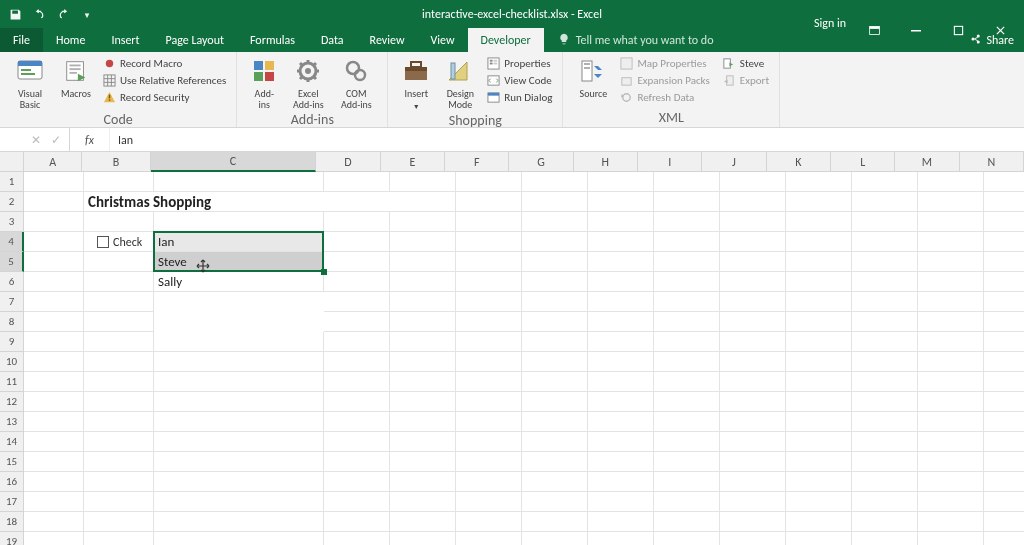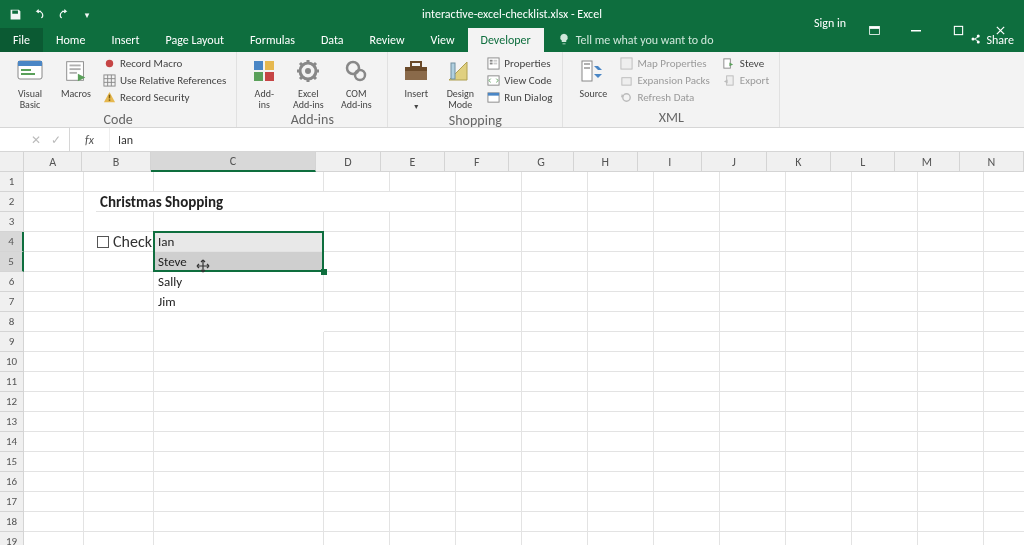--- a/index.html
+++ b/index.html
@@ -51,21 +51,21 @@
   .row-headers { position: absolute; left: 0; top: 20px; width: 24px; bottom: 0; }
   .row-header { width: 24px; height: 20px; background: #f0f0f0; border-right: 1px solid #d4d4d4; border-bottom: 1px solid #d4d4d4; display: flex; align-items: center; justify-content: center; font-size: 11px; color: #555; }
   .row-header.sel { background: #d8d8d8; border-right: 2px solid #0e6e3e; }
   .cells { position: absolute; left: 24px; top: 20px; right: 0; bottom: 0; }
   .cell { position: absolute; border-right: 1px solid #e3e3e3; border-bottom: 1px solid #e3e3e3; font-size: 13px; display: flex; align-items: center; padding: 0 4px; color: #222; background: #fff; }
   .cell.bold { font-weight: 700; font-size: 15px; }
   .cell.selected { background: #d0d0d0; }
   .sel-border { position: absolute; border: 2px solid #0e6e3e; pointer-events: none; }
   .sel-handle { position: absolute; width: 6px; height: 6px; background: #0e6e3e; pointer-events: none; }
 
-  .checkbox-ui { display: flex; align-items: center; gap: 4px; font-size: 16px; color: #333; margin-left: 9px; }
+  .checkbox-ui { display: flex; align-items: center; gap: 4px; font-size: 12px; color: #333; margin-left: 9px; }
   .checkbox-box { width: 12px; height: 12px; border: 1px solid #555; background: #fff; }
 
   .cursor-move { position: absolute; width: 14px; height: 14px; pointer-events: none; }
 </style>
 </head>
 <body>
 
 <div class="titlebar">
   <div class="left-controls">
     <span class="qat-icon">
@@ -420,21 +420,21 @@
       <div class="cell" id="cell-F1" style="left: 432px; top: 0px; width: 66px; height: 20px;"></div>
       <div class="cell" id="cell-G1" style="left: 498px; top: 0px; width: 66px; height: 20px;"></div>
       <div class="cell" id="cell-H1" style="left: 564px; top: 0px; width: 66px; height: 20px;"></div>
       <div class="cell" id="cell-I1" style="left: 630px; top: 0px; width: 66px; height: 20px;"></div>
       <div class="cell" id="cell-J1" style="left: 696px; top: 0px; width: 66px; height: 20px;"></div>
       <div class="cell" id="cell-K1" style="left: 762px; top: 0px; width: 66px; height: 20px;"></div>
       <div class="cell" id="cell-L1" style="left: 828px; top: 0px; width: 66px; height: 20px;"></div>
       <div class="cell" id="cell-M1" style="left: 894px; top: 0px; width: 66px; height: 20px;"></div>
       <div class="cell" id="cell-N1" style="left: 960px; top: 0px; width: 66px; height: 20px;"></div>
       <div class="cell" id="cell-A2" style="left: 0px; top: 20px; width: 60px; height: 20px;"></div>
-      <div class="cell bold" id="cell-B2" style="left: 72px; top: 20px; width: 306px; height: 20px; z-index: 2; border-right: none; text-align: center;">Christmas Shopping</div>
+      <div class="cell bold" id="cell-B2" style="left: 60px; top: 20px; width: 306px; height: 20px; z-index: 2; border-right: none; text-align: center;">Christmas Shopping</div>
       <div class="cell" id="cell-C2" style="left: 130px; top: 20px; width: 170px; height: 20px;"></div>
       <div class="cell" id="cell-D2" style="left: 300px; top: 20px; width: 66px; height: 20px;"></div>
       <div class="cell" id="cell-E2" style="left: 366px; top: 20px; width: 66px; height: 20px;"></div>
       <div class="cell" id="cell-F2" style="left: 432px; top: 20px; width: 66px; height: 20px;"></div>
       <div class="cell" id="cell-G2" style="left: 498px; top: 20px; width: 66px; height: 20px;"></div>
       <div class="cell" id="cell-H2" style="left: 564px; top: 20px; width: 66px; height: 20px;"></div>
       <div class="cell" id="cell-I2" style="left: 630px; top: 20px; width: 66px; height: 20px;"></div>
       <div class="cell" id="cell-J2" style="left: 696px; top: 20px; width: 66px; height: 20px;"></div>
       <div class="cell" id="cell-K2" style="left: 762px; top: 20px; width: 66px; height: 20px;"></div>
       <div class="cell" id="cell-L2" style="left: 828px; top: 20px; width: 66px; height: 20px;"></div>
@@ -496,21 +496,20 @@
       <div class="cell" id="cell-G6" style="left: 498px; top: 100px; width: 66px; height: 20px;"></div>
       <div class="cell" id="cell-H6" style="left: 564px; top: 100px; width: 66px; height: 20px;"></div>
       <div class="cell" id="cell-I6" style="left: 630px; top: 100px; width: 66px; height: 20px;"></div>
       <div class="cell" id="cell-J6" style="left: 696px; top: 100px; width: 66px; height: 20px;"></div>
       <div class="cell" id="cell-K6" style="left: 762px; top: 100px; width: 66px; height: 20px;"></div>
       <div class="cell" id="cell-L6" style="left: 828px; top: 100px; width: 66px; height: 20px;"></div>
       <div class="cell" id="cell-M6" style="left: 894px; top: 100px; width: 66px; height: 20px;"></div>
       <div class="cell" id="cell-N6" style="left: 960px; top: 100px; width: 66px; height: 20px;"></div>
       <div class="cell" id="cell-A7" style="left: 0px; top: 120px; width: 60px; height: 20px;"></div>
       <div class="cell" id="cell-B7" style="left: 60px; top: 120px; width: 70px; height: 20px;"></div>
-      <div class="cell" id="cell-C7" style="left: 130px; top: 120px; width: 170px; height: 20px;">Jim</div>
       <div class="cell" id="cell-D7" style="left: 300px; top: 120px; width: 66px; height: 20px;"></div>
       <div class="cell" id="cell-E7" style="left: 366px; top: 120px; width: 66px; height: 20px;"></div>
       <div class="cell" id="cell-F7" style="left: 432px; top: 120px; width: 66px; height: 20px;"></div>
       <div class="cell" id="cell-G7" style="left: 498px; top: 120px; width: 66px; height: 20px;"></div>
       <div class="cell" id="cell-H7" style="left: 564px; top: 120px; width: 66px; height: 20px;"></div>
       <div class="cell" id="cell-I7" style="left: 630px; top: 120px; width: 66px; height: 20px;"></div>
       <div class="cell" id="cell-J7" style="left: 696px; top: 120px; width: 66px; height: 20px;"></div>
       <div class="cell" id="cell-K7" style="left: 762px; top: 120px; width: 66px; height: 20px;"></div>
       <div class="cell" id="cell-L7" style="left: 828px; top: 120px; width: 66px; height: 20px;"></div>
       <div class="cell" id="cell-M7" style="left: 894px; top: 120px; width: 66px; height: 20px;"></div>

